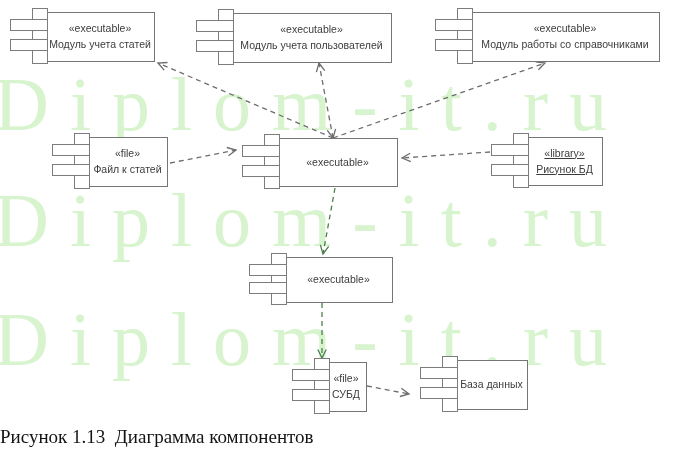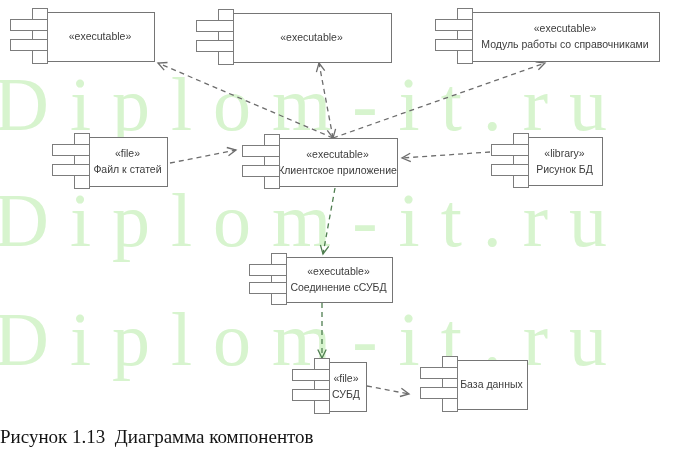--- a/index.html
+++ b/index.html
@@ -74,27 +74,29 @@
       <path d="M317.8,349.5 L322,358 L326.2,349.5" fill="none" stroke="#4f7e50" stroke-width="1.3"></path>
       <path d="M367,386 L409,394" fill="none" stroke="#6d6d6d" stroke-width="1.3" stroke-dasharray="5 4"></path>
       <path d="M399.9,396.5 L409,394 L401.4,388.3" fill="none" stroke="#6d6d6d" stroke-width="1.3"></path>
     </svg>
 
   <div class="comp" style="left:33px; top:12px; width:122px; height:50px;">
     <span class="icon-body"></span>
     <span class="icon-tab tab-1"></span>
     <span class="icon-tab tab-2"></span>
     <span class="stereotype">«executable»</span>
+    <span class="comp-name">Модуль учета статей</span>
   </div>
 
   <div class="comp" style="left:219px; top:13px; width:173px; height:50px;">
     <span class="icon-body"></span>
     <span class="icon-tab tab-1"></span>
     <span class="icon-tab tab-2"></span>
     <span class="stereotype">«executable»</span>
+    <span class="comp-name">Модуль учета пользователей</span>
   </div>
 
   <div class="comp" style="left:458px; top:12px; width:202px; height:50px;">
     <span class="icon-body"></span>
     <span class="icon-tab tab-1"></span>
     <span class="icon-tab tab-2"></span>
     <span class="stereotype">«executable»</span>
     <span class="comp-name">Модуль работы со справочниками</span>
   </div>
 
@@ -104,37 +106,35 @@
     <span class="icon-tab tab-2"></span>
     <span class="stereotype">«file»</span>
     <span class="comp-name">Файл к статей</span>
   </div>
 
   <div class="comp" style="left:265px; top:138px; width:133px; height:49px;">
     <span class="icon-body"></span>
     <span class="icon-tab tab-1"></span>
     <span class="icon-tab tab-2"></span>
     <span class="stereotype">«executable»</span>
-    <span class="comp-name">Клиентское приложение</span>
   </div>
 
-  <div class="comp" style="left:514px; top:137px; width:89px; height:49px;">
+  <div class="comp" style="left:514px; top:137px; width:89px; height:49px;text-decoration:underline;">
     <span class="icon-body"></span>
     <span class="icon-tab tab-1"></span>
     <span class="icon-tab tab-2"></span>
     <span class="stereotype">«library»</span>
     <span class="comp-name">Рисунок БД</span>
   </div>
 
   <div class="comp" style="left:272px; top:257px; width:121px; height:46px;">
     <span class="icon-body"></span>
     <span class="icon-tab tab-1"></span>
     <span class="icon-tab tab-2"></span>
     <span class="stereotype">«executable»</span>
-    <span class="comp-name">Соединение сСУБД</span>
   </div>
 
   <div class="comp" style="left:315px; top:362px; width:52px; height:50px; padding-left:10px;">
     <span class="icon-body"></span>
     <span class="icon-tab tab-1"></span>
     <span class="icon-tab tab-2"></span>
     <span class="stereotype">«file»</span>
     <span class="comp-name">СУБД</span>
   </div>
 

